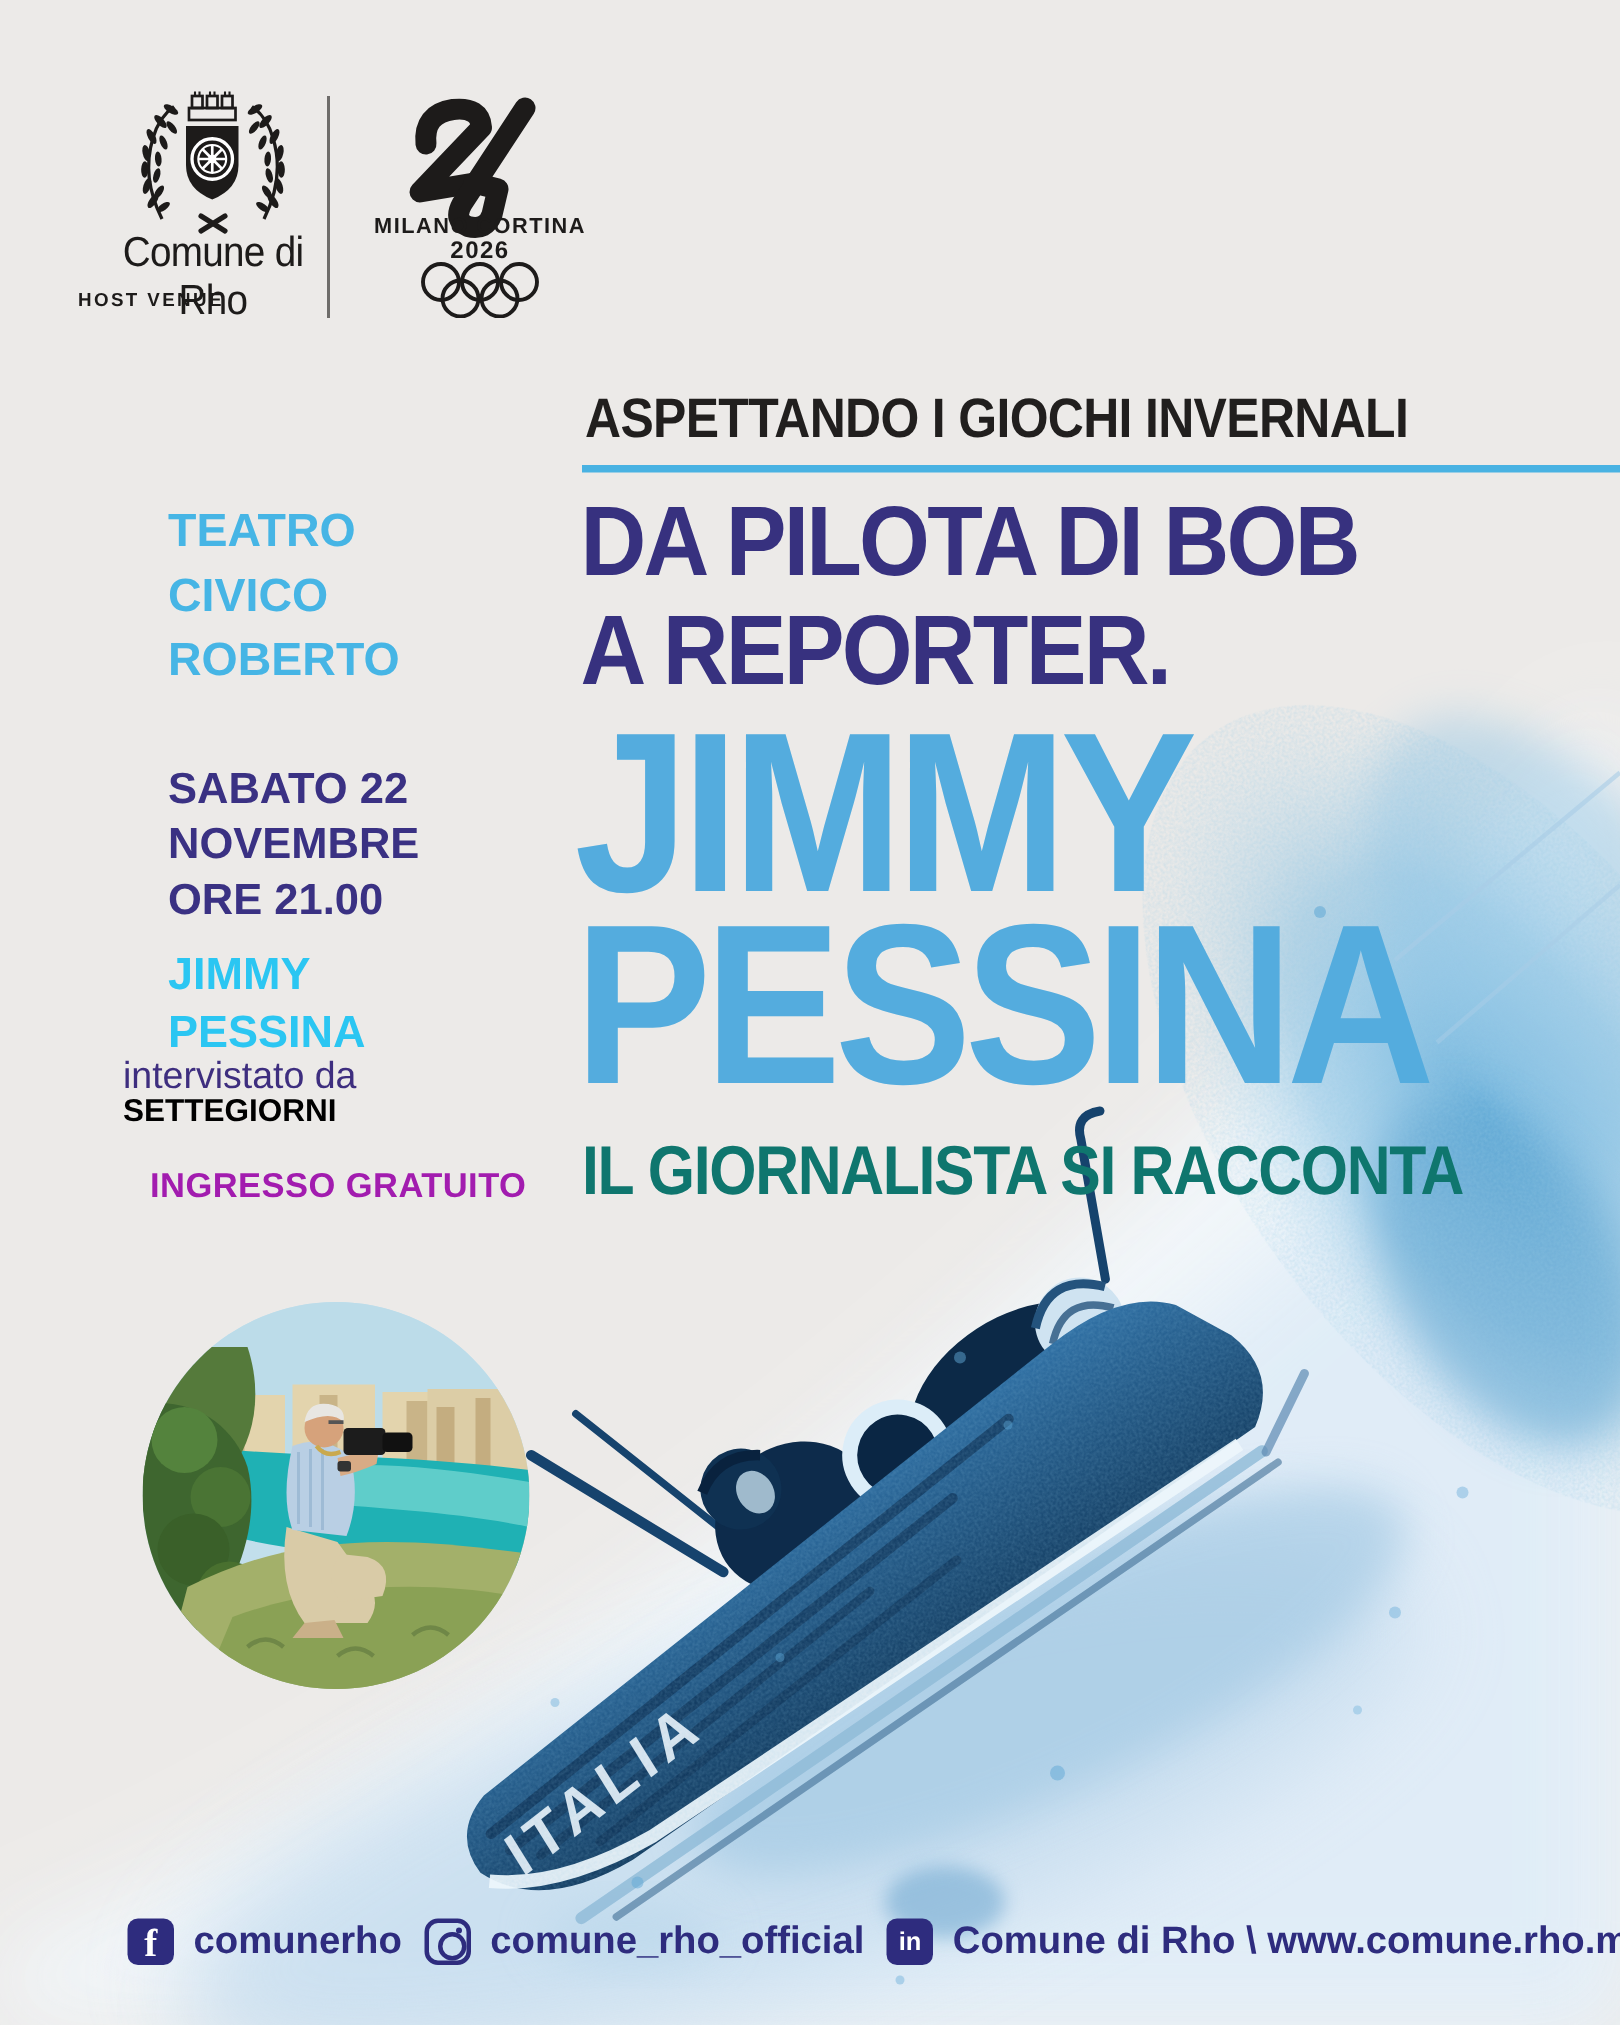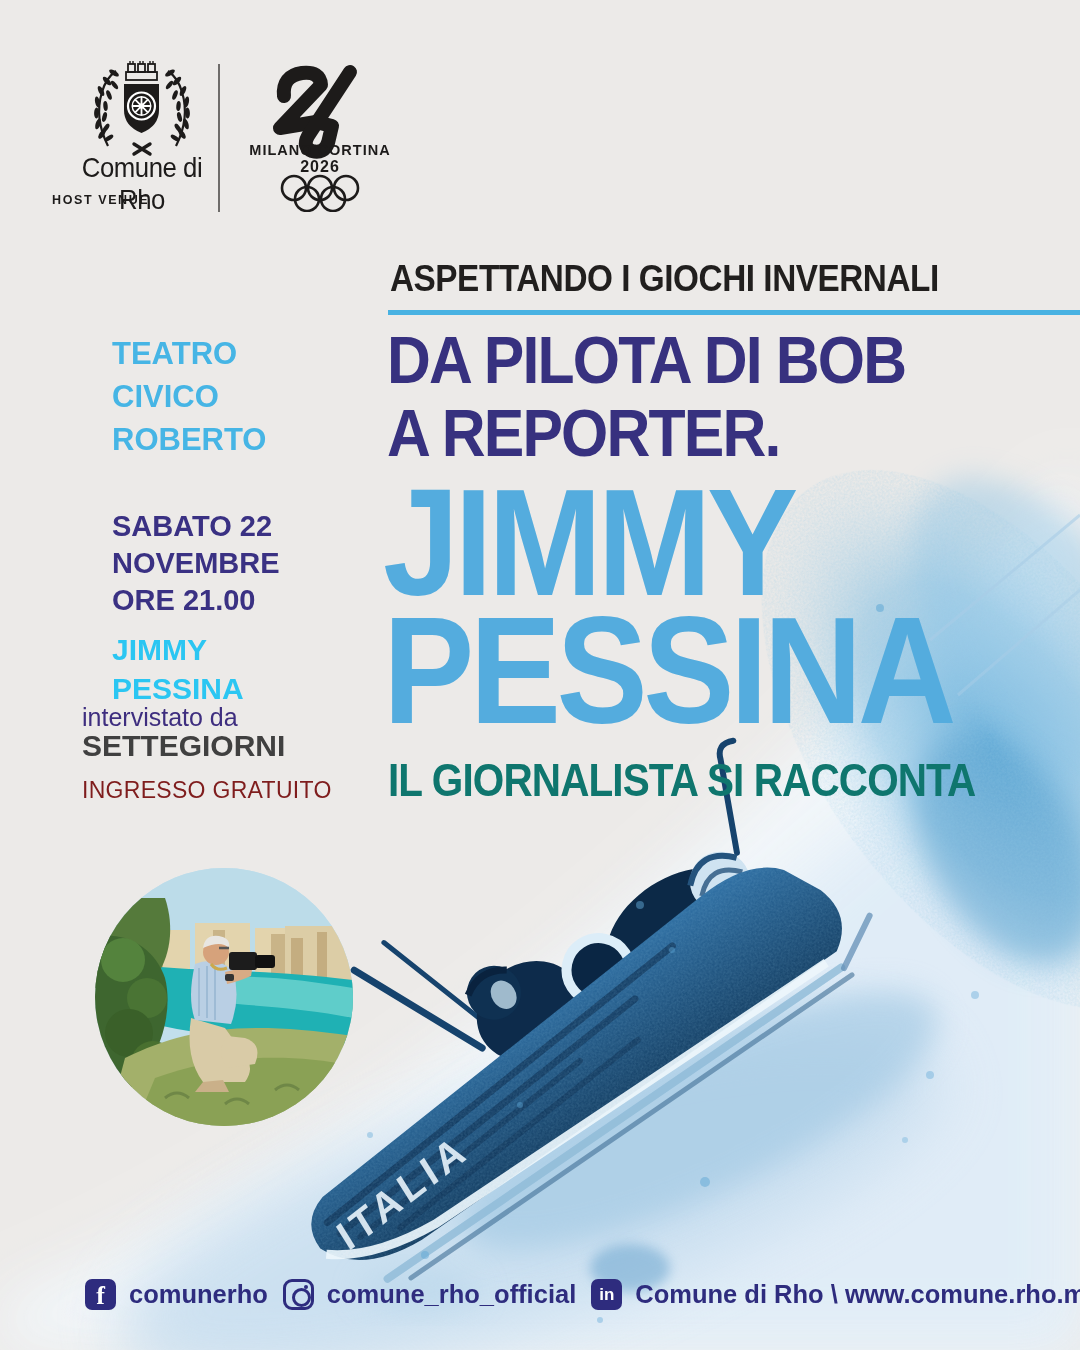--- a/index.html
+++ b/index.html
@@ -26,22 +26,22 @@
   .name-line .cond{transform:scaleX(.90);}
   .subtitle{left:388px;top:753px;font-size:46px;font-weight:700;color:#0f766e;letter-spacing:-1px;}
   .subtitle .cond{transform:scaleX(.88);}
 
   
   .side{left:82px;font-weight:700;letter-spacing:0;margin-left:30px;}
   .venue{top:332px;font-size:31px;line-height:43px;color:#46B5E5;}
   .date{top:508px;font-size:29px;line-height:37px;color:#3A3183;}
   .guest{top:630px;font-size:30px;line-height:39px;color:#2BC6F2;}
   .interv{left:82px;top:703px;font-size:25px;font-weight:400;color:#3E2E7F;}
-  .sette{left:82px;top:729px;font-size:30px;font-weight:700;color:#404040;}
-  .ingresso{left:82px;top:777px;font-size:23px;font-weight:400;color:#7f1d1d;letter-spacing:.3px;}
+  .sette{left:82px;top:729px;font-size:21px;font-weight:700;color:#000000;}
+  .ingresso{left:100px;top:777px;font-size:23px;font-weight:700;color:#a21caf;letter-spacing:.3px;}
 
   
   .circle-photo{left:95px;top:868px;width:258px;height:258px;border-radius:50%;overflow:hidden;}
 
   
   .footer{left:85px;top:1279px;display:flex;align-items:center;gap:15px;color:#2E2C7E;font-size:25.5px;font-weight:700;}
   .fgroup{display:flex;align-items:center;gap:13px;white-space:nowrap;}
   .sicon{width:31px;height:31px;flex:0 0 auto;}
   .icon-solid{background:#2E2C7E;border-radius:7px;color:#fff;display:flex;align-items:flex-end;justify-content:center;}
   .fb-f{font-size:26px;font-weight:700;line-height:29px;font-family:"Liberation Serif",serif;}

